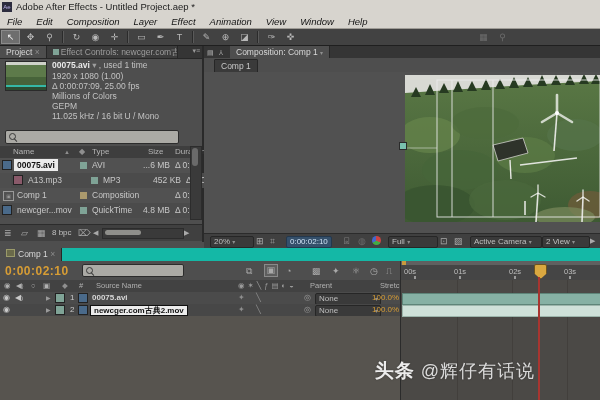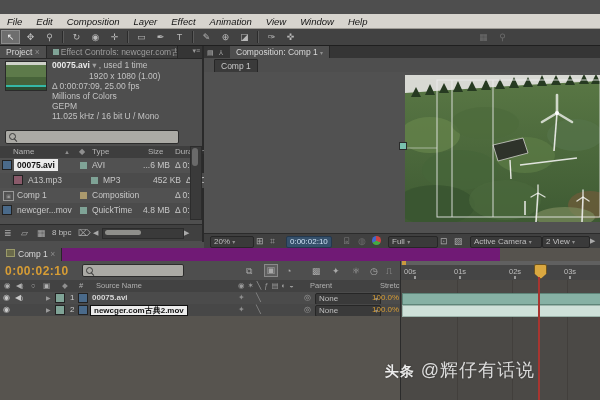--- a/index.html
+++ b/index.html
@@ -42,20 +42,24 @@
   .scrolltrough{background:#3a3a3a;border:1px solid #2c2c2c;}
   .scrollthumb{background:#8f8f8b;border-radius:3px;}
   .watermark{color:rgba(246,246,246,.95);font-weight:bold;letter-spacing:1px;
              text-shadow:0 0 2px rgba(0,0,0,.35);}
 </style>
 </head>
 <body>
 
 <div id="app">
 
+  <div class="abs titlebar">
+    <span class="abs" style="left:2px;top:2px;width:10px;height:10px;background:#2c2c3e;color:#b9b0e8;font-size:6px;line-height:10px;text-align:center;">Ae</span>
+    <span class="abs" style="left:16px;top:0;">Adobe After Effects - Untitled Project.aep *</span>
+  </div>
 
   <div class="abs menubar">
     <span>File</span>
     <span>Edit</span>
     <span>Composition</span>
     <span>Layer</span>
     <span>Effect</span>
     <span>Animation</span>
     <span>View</span>
     <span>Window</span>
@@ -96,21 +100,21 @@
       <span class="abs" style="right:2px;top:1px;color:#9a9a9a;font-size:7px;">▾≡</span>
     </div>
 
     <div class="abs" style="left:0;top:12px;width:202px;height:70px;">
       <div class="abs" style="left:6px;top:4px;width:40px;height:28px;background:linear-gradient(180deg,#cfd2c9 0 12%, #5d7a4a 12% 55%, #47633a 55% 82%, #35b9a6 82% 88%, #2c4c31 88%);outline:1px solid #2a2a2a;"></div>
       <div class="abs" style="left:52px;top:2px;font-size:8.5px;">
         <b style="color:#e9e9e9;">00075.avi</b>
         <span style="color:#9f9f9f;">▾</span>
         <span style="color:#c3c3c3;">, used 1 time</span>
       </div>
-      <div class="abs" style="left:52px;top:13px;font-size:8.5px;color:#c3c3c3;margin-left:37px;">1920 x 1080 (1.00)</div>
+      <div class="abs" style="left:52px;top:13px;font-size:8.5px;color:#c3c3c3;">1920 x 1080 (1.00)</div>
       <div class="abs" style="left:52px;top:23px;font-size:8.5px;color:#c3c3c3;">Δ 0:00:07:09, 25.00 fps</div>
       <div class="abs" style="left:52px;top:33px;font-size:8.5px;color:#c3c3c3;">Millions of Colors</div>
       <div class="abs" style="left:52px;top:43px;font-size:8.5px;color:#c3c3c3;">GEPM</div>
       <div class="abs" style="left:52px;top:53px;font-size:8.5px;color:#c3c3c3;">11.025 kHz / 16 bit U / Mono</div>
     </div>
 
     <div class="abs searchbox" style="left:5px;top:84px;width:172px;height:12px;">
       <span class="mag" style="left:3px;top:2px;"></span>
       <input style="position: absolute; left: 14px; top: 0px; width: 150px; height: 10px; border: 0px; background: transparent; font-size: 8px; outline: none;" placeholder="">
     </div>
@@ -275,21 +279,21 @@
       <span class="abs ico" style="left:236px;top:1px;">⊡</span>
       <span class="abs ico" style="left:250px;top:1px;">▨</span>
       <span class="dropdown abs" style="left:266px;top:2px;width:64px;"><span>Active Camera</span> <span class="ddarrow">▾</span></span>
       <span class="dropdown abs" style="left:338px;top:2px;width:40px;"><span>2 View</span> <span class="ddarrow">▾</span></span>
       <span class="abs ico" style="left:386px;top:1px;font-size:7px;">▶</span>
     </div>
   </div>
 
   <div class="abs" style="left:0;top:248px;width:600px;height:152px;background:#56534e;">
 
-    <div class="abs tabbar" style="left:0;top:0;width:500px;height:13px;background:#701a75;">
+    <div class="abs tabbar" style="left:0;top:0;width:600px;height:13px;background:#14b8a6;">
       <span class="tab active" style="height:13px;line-height:13px;">
         <span style="display:inline-block;width:7px;height:6px;border:1px solid #9a9a6a;background:#6a6a4a;margin-right:3px;"></span><span>Comp 1</span>
         <span style="color:#8d8d8d;">×</span>
       </span>
     </div>
 
     <div class="abs" style="left:0;top:13px;width:400px;height:19px;background:#4e4e4e;">
       <span class="abs gold" style="left:5px;top:3px;font-size:12px;font-weight:bold;letter-spacing:.5px;">0:00:02:10</span>
       <div class="abs searchbox" style="left:82px;top:3px;width:100px;height:11px;">
         <span class="mag" style="left:3px;top:2px;"></span>
@@ -369,18 +373,18 @@
       <div class="abs" style="left:1px;top:13px;width:199px;height:10px;background:#86b1a4;border:1px solid #5e8579;"></div>
       <div class="abs" style="left:1px;top:25px;width:199px;height:10px;background:#cfe1d9;border:1px solid #9cb5ab;"></div>
     </div>
 
     <div class="abs" style="left:538px;top:29px;width:1.5px;height:123px;background:#a83530;"></div>
 
     <div class="abs" style="left:0;top:68px;width:400px;height:84px;background:#57544f;"></div>
     <div class="abs" style="left:538px;top:68px;width:1.5px;height:84px;background:#a83530;"></div>
 
     <div class="abs watermark" style="left:240px;top:110px;width:295px;text-align:right;font-size:18px;">
-      <span style="font-size:14px;">头条</span>
+      <span style="font-size:19px;">头条</span>
       <span style="font-weight:normal;color:rgba(235,235,235,.9);">@辉仔有话说</span>
     </div>
   </div>
 
 </div>
 
 </body></html>

